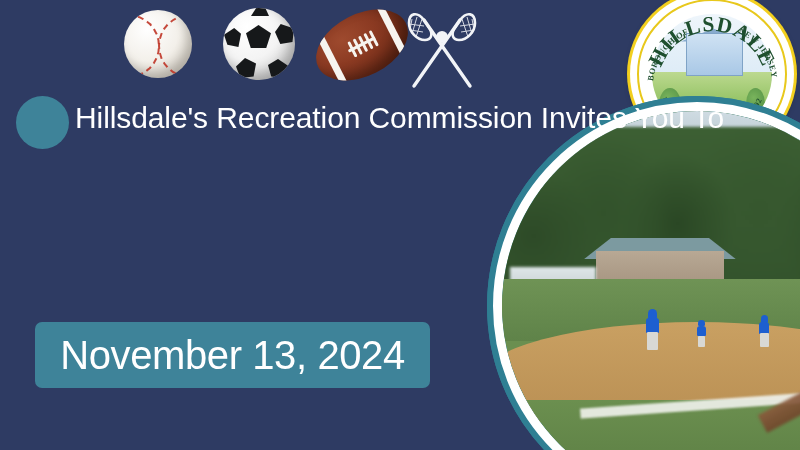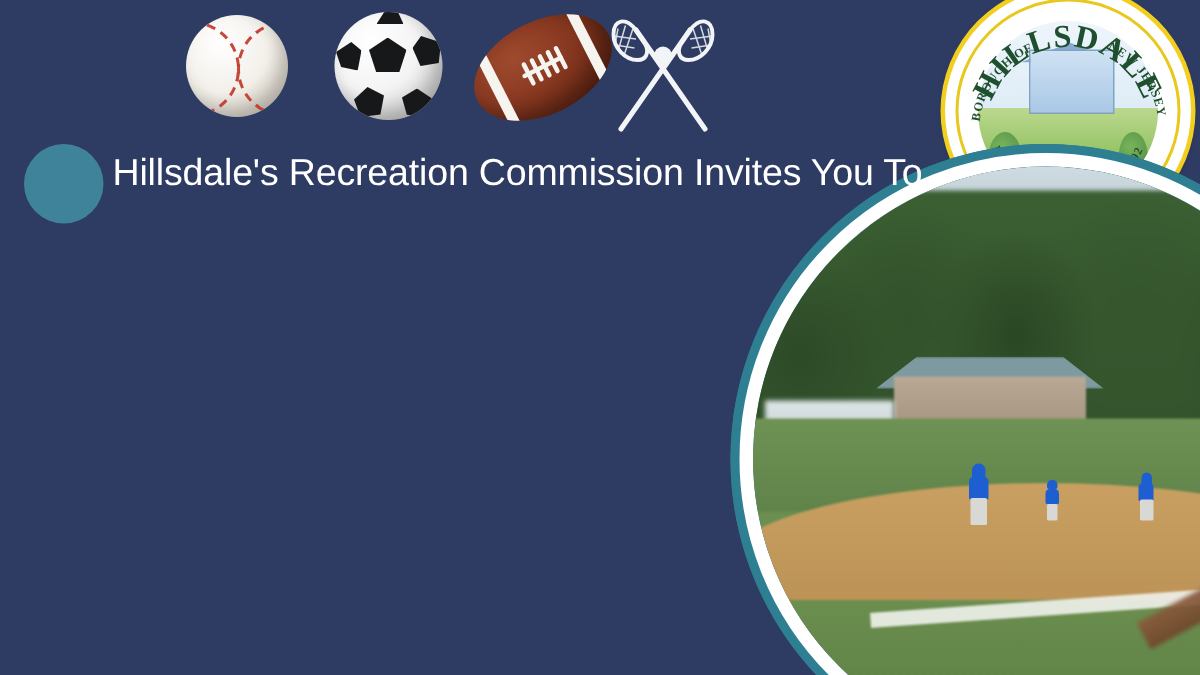--- a/index.html
+++ b/index.html
@@ -289,21 +289,21 @@
   .accent-dot {
     position: absolute;
     left: 16px; top: 96px;
     width: 53px; height: 53px;
     border-radius: 50%;
     background: #3e8399;
   }
   .subtitle {
     position: absolute;
     left: 75px; top: 101px;
-    font-size: 25px;
+    font-size: 30px;
     font-stretch: condensed;
     color: #ffffff;
     white-space: nowrap;
     letter-spacing: -.1px;
   }
   .headline {
     position: absolute;
     left: 82px; top: 150px;
     font-size: 78px;
     line-height: .96;
@@ -456,14 +456,17 @@
 
         <div class="ph-fence2"></div>
 
       </div>
     </div>
   </div>
 
   <div class="accent-dot"></div>
   <div class="subtitle">Hillsdale's Recreation Commission Invites You To</div>
 
+  <div class="date-banner">
+    <span class="date-text">November 13, 2024</span>
+  </div>
 
 </div>
 
 </body></html>

